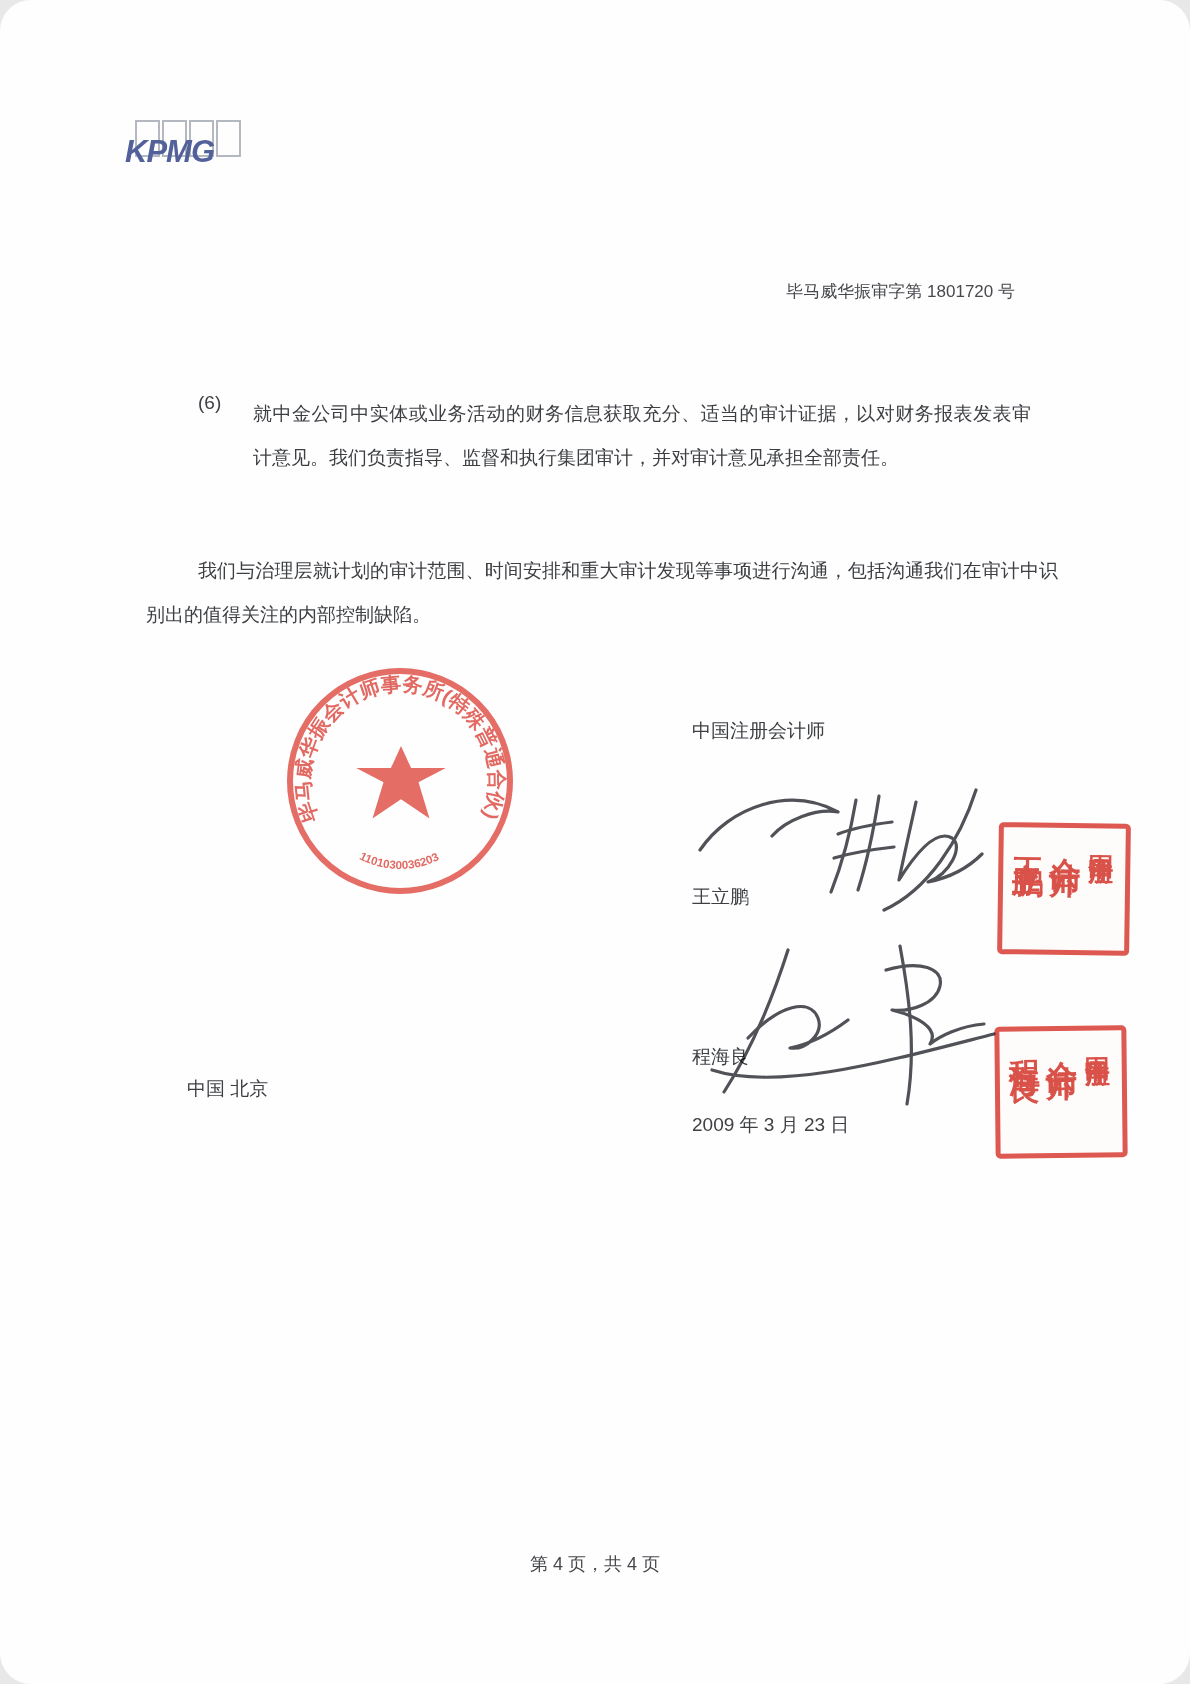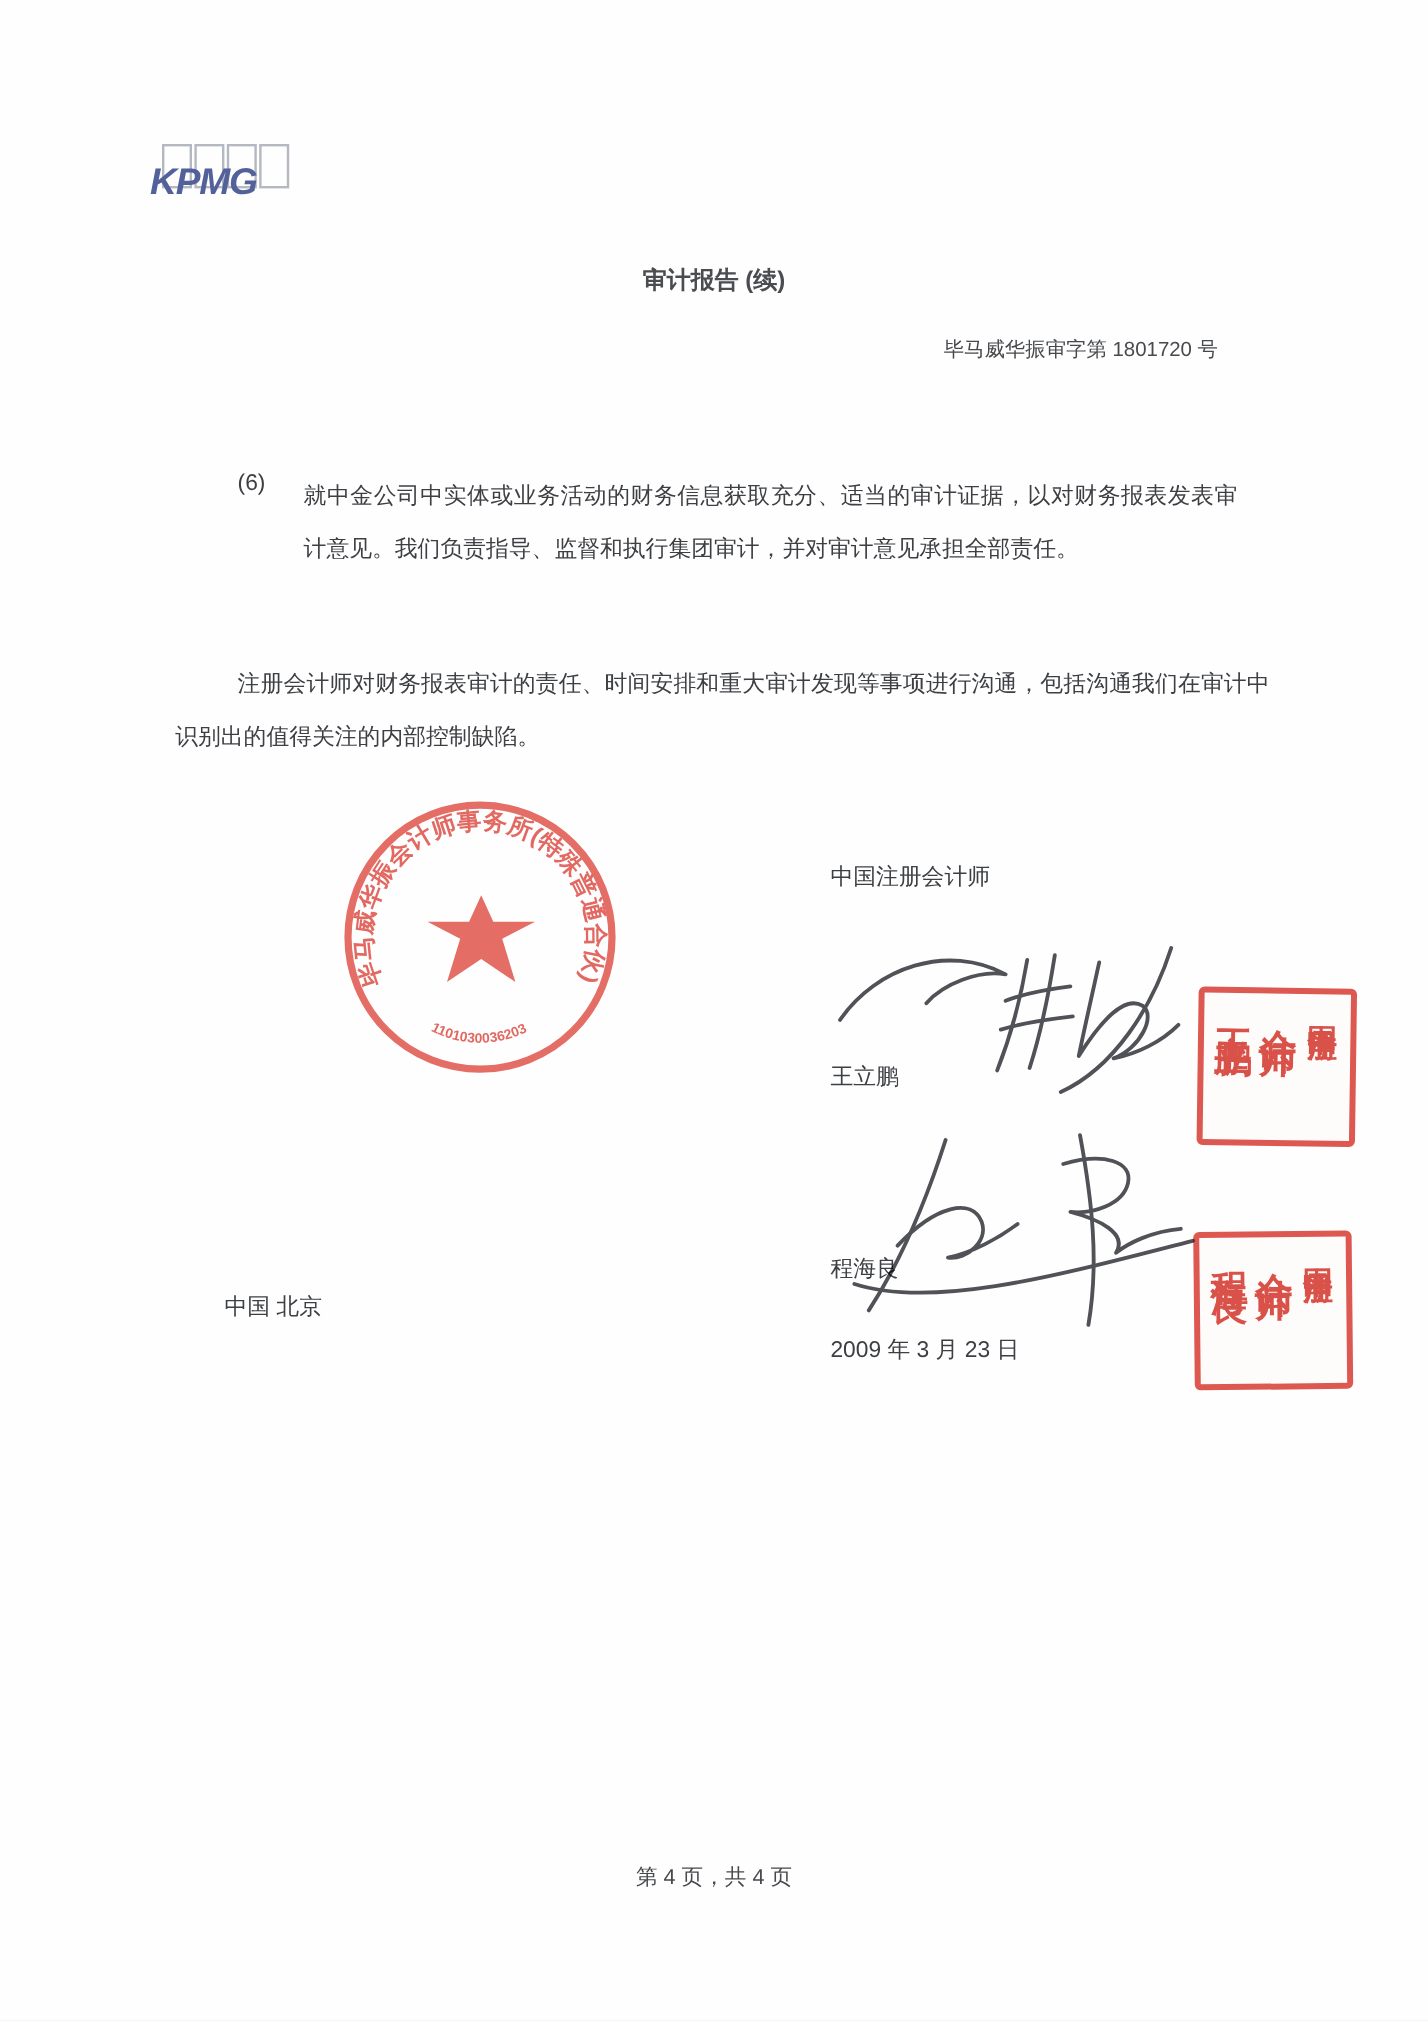--- a/index.html
+++ b/index.html
@@ -1,20 +1,21 @@
 <!DOCTYPE html>
 <html><head>
 <meta charset="utf-8">
 <style>
   html,body{margin:0;padding:0;background:#e8e8e8;}
   .page{
     position:relative;width:1190px;height:1684px;margin:0 auto;
     background:#fefefe;overflow:hidden;
     font-family:"Liberation Sans","DejaVu Sans",sans-serif;
     color:#3d3f43;
+    border-radius:31px;
   }
   .abs{position:absolute;}
   
   .logo{left:125px;top:116px;width:120px;height:60px;}
   .logo-boxes{position:absolute;left:10px;top:4px;display:flex;gap:2px;}
   .logo-box{width:21px;height:33px;border:2px solid #b4b8c0;background:transparent;}
   .logo-word{
     position:absolute;left:0;top:18px;
     font-style:italic;font-weight:bold;font-size:31px;letter-spacing:-1px;
     color:#53619b;
@@ -73,30 +74,29 @@
   <div class="abs logo">
     <div class="logo-boxes">
       <div class="logo-box"></div>
       <div class="logo-box"></div>
       <div class="logo-box"></div>
       <div class="logo-box"></div>
     </div>
     <div class="logo-word">KPMG</div>
   </div>
 
-  <div class="abs title">审计报告 (续)</div>
   <div class="abs refnum">毕马威华振审字第 1801720 号</div>
 
 
   <div class="abs list-item">
     <span class="list-marker">(6)</span>
     <span class="list-text">就中金公司中实体或业务活动的财务信息获取充分、适当的审计证据，以对财务报表发表审计意见。我们负责指导、监督和执行集团审计，并对审计意见承担全部责任。</span>
   </div>
 
-  <div class="abs paragraph">注册会计师对财务报表审计的责任、时间安排和重大审计发现等事项进行沟通，包括沟通我们在审计中识别出的值得关注的内部控制缺陷。</div>
+  <div class="abs paragraph">我们与治理层就计划的审计范围、时间安排和重大审计发现等事项进行沟通，包括沟通我们在审计中识别出的值得关注的内部控制缺陷。</div>
 
   <div class="abs cpa-title">中国注册会计师</div>
 
   <svg class="abs company-seal" viewBox="0 0 234 234" xmlns="http://www.w3.org/2000/svg">
     <defs>
       <path id="seal-top-arc" d="M 35.5 155 A 90 90 0 1 1 198.5 155" fill="none"></path>
       <path id="seal-bottom-arc" d="M 75.7 194.7 A 88 88 0 0 0 158.3 194.7" fill="none"></path>
     </defs>
     <circle cx="117" cy="117" r="110" fill="none" stroke="#df4f47" stroke-width="6" opacity=".92"></circle>
     <polygon points="118,82 107.9,104.1 73.2,104.1 100.5,118.3 89.5,154.4 118,135.2 146.5,154.4 135.5,118.3 162.8,104.1 128.1,104.1" fill="#df4f47" opacity=".92"></polygon>

